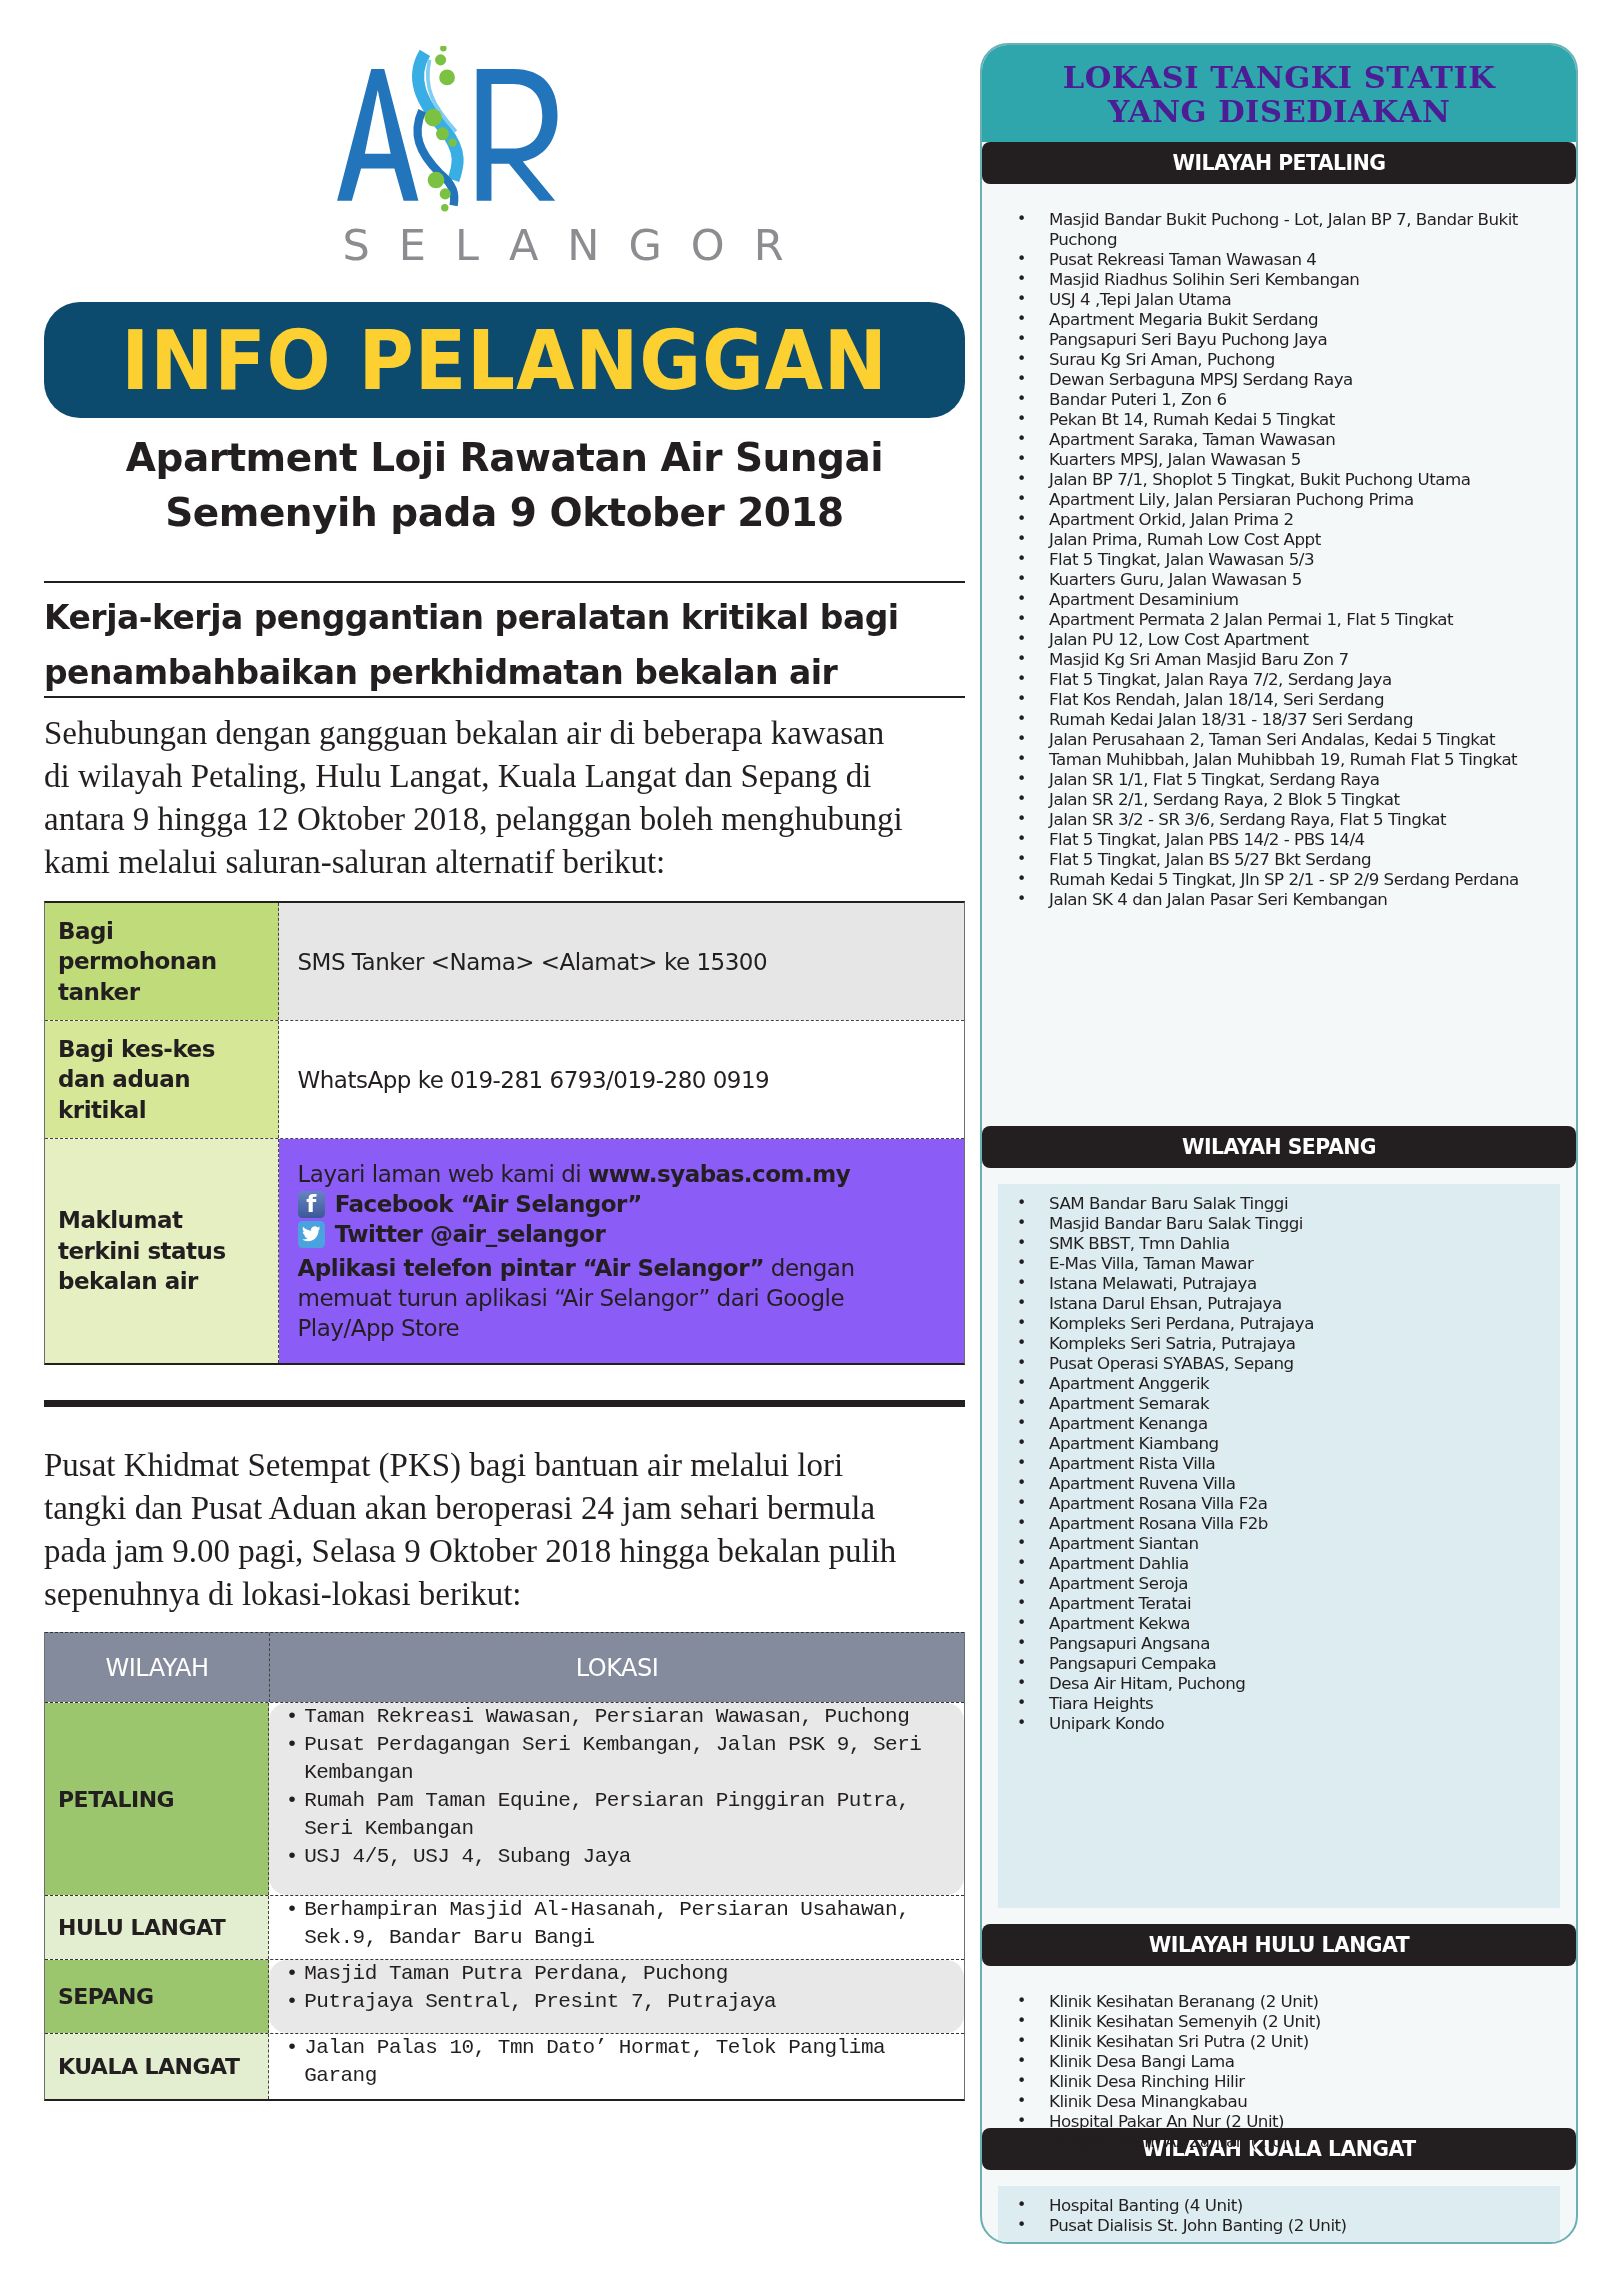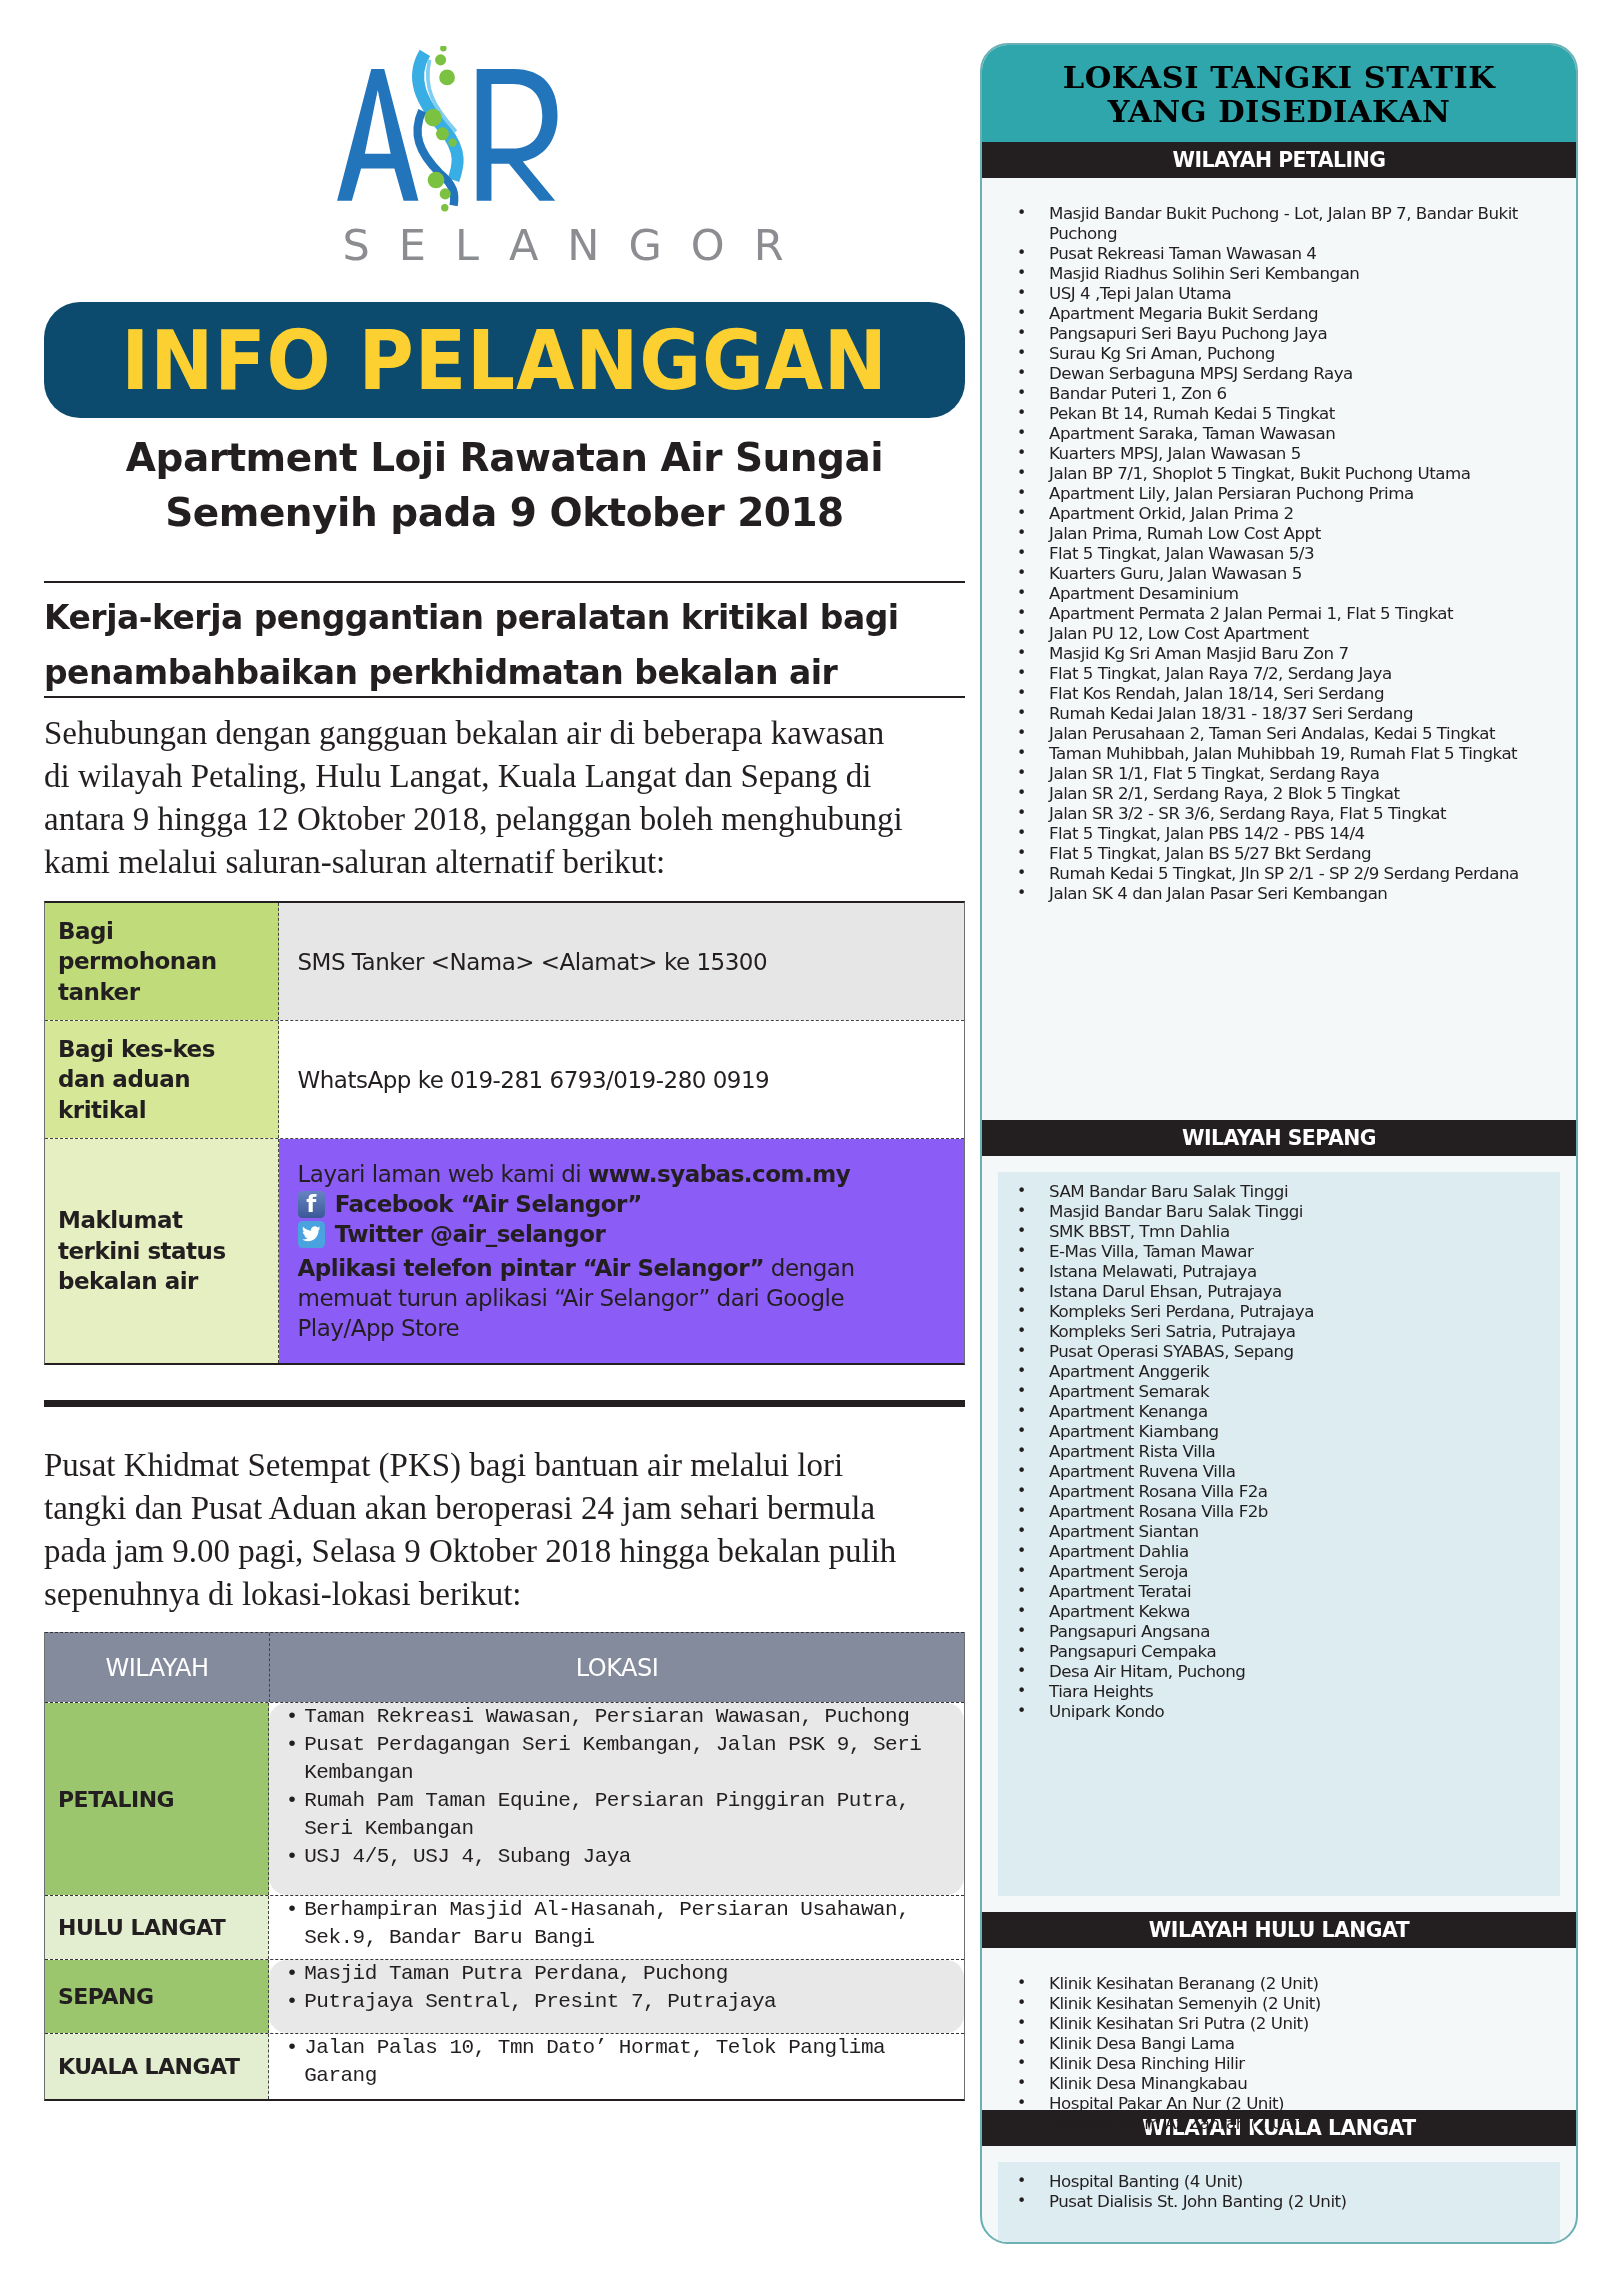--- a/index.html
+++ b/index.html
@@ -44,22 +44,22 @@
   #pks .pcols .cl { flex:1; }
   .prow { display:flex; border-top:1.4px dashed #333; }
   .prow .pw { width:224px; box-sizing:border-box; border-right:1.4px dashed #444; padding-left:13px; display:flex; align-items:center; font-weight:bold; font-size:22px; font-family:"DejaVu Sans", sans-serif; letter-spacing:-0.5px; }
   .prow .pl { flex:1; padding:0 13px 0 16.7px; display:flex; flex-direction:column; justify-content:flex-start; font-size:21px; line-height:28px; font-family:Liberation Mono, monospace; letter-spacing:-0.5px;border-radius:18px; }
   .pl ul { margin:0; padding:0 0 0 18.5px; list-style:none; }
   .pl li { position:relative; }
   .pl li::before { content:"•"; position:absolute; left:-18.5px; }
 
   
   #panel { left:980px; top:43px; width:598px; height:2201px; border:2.3px solid #6ab0b5; border-radius:28px; box-sizing:border-box; overflow:hidden; background:#f5f8f9; }
-  #panel .phd { height:97px; background:#2fa6ac; color:#000000; display:flex; flex-direction:column; align-items:center; justify-content:center; font-family:"DejaVu Serif", serif; font-weight:bold; font-size:30.5px; line-height:34px; letter-spacing:0.5px; }
-  .rsec-h { background:#231f20; color:#fff; height:36px; display:flex; align-items:center; justify-content:center; font-weight:bold; font-size:20.4px; font-family:"DejaVu Sans", sans-serif; letter-spacing:-0.5px; }
+  #panel .phd { height:97px; background:#2fa6ac; color:#4c1d95; display:flex; flex-direction:column; align-items:center; justify-content:center; font-family:"DejaVu Serif", serif; font-weight:bold; font-size:30.5px; line-height:34px; letter-spacing:0.5px; }
+  .rsec-h { background:#231f20; color:#fff; height:42px; display:flex; align-items:center; justify-content:center; font-weight:bold; font-size:20.4px; font-family:"DejaVu Sans", sans-serif; letter-spacing:-0.5px;border-radius:8px; }
   .rsec-list { margin:16px; padding:9.3px 18.5px 14px 51px; list-style:none; font-size:16.7px; line-height:20px; font-family:"DejaVu Sans", sans-serif; letter-spacing:-0.5px; color:#231f20; }
   .rsec-list li { position:relative; }
   .rsec-list li::before { content:"•"; position:absolute; left:-32px; font-size:15.7px; }
   .bg-white { background:#f5f8f9; }
   .bg-blue { background:#ddecf0; }
 </style>
 </head>
 <body>
 
 <div id="logo" class="abs">

